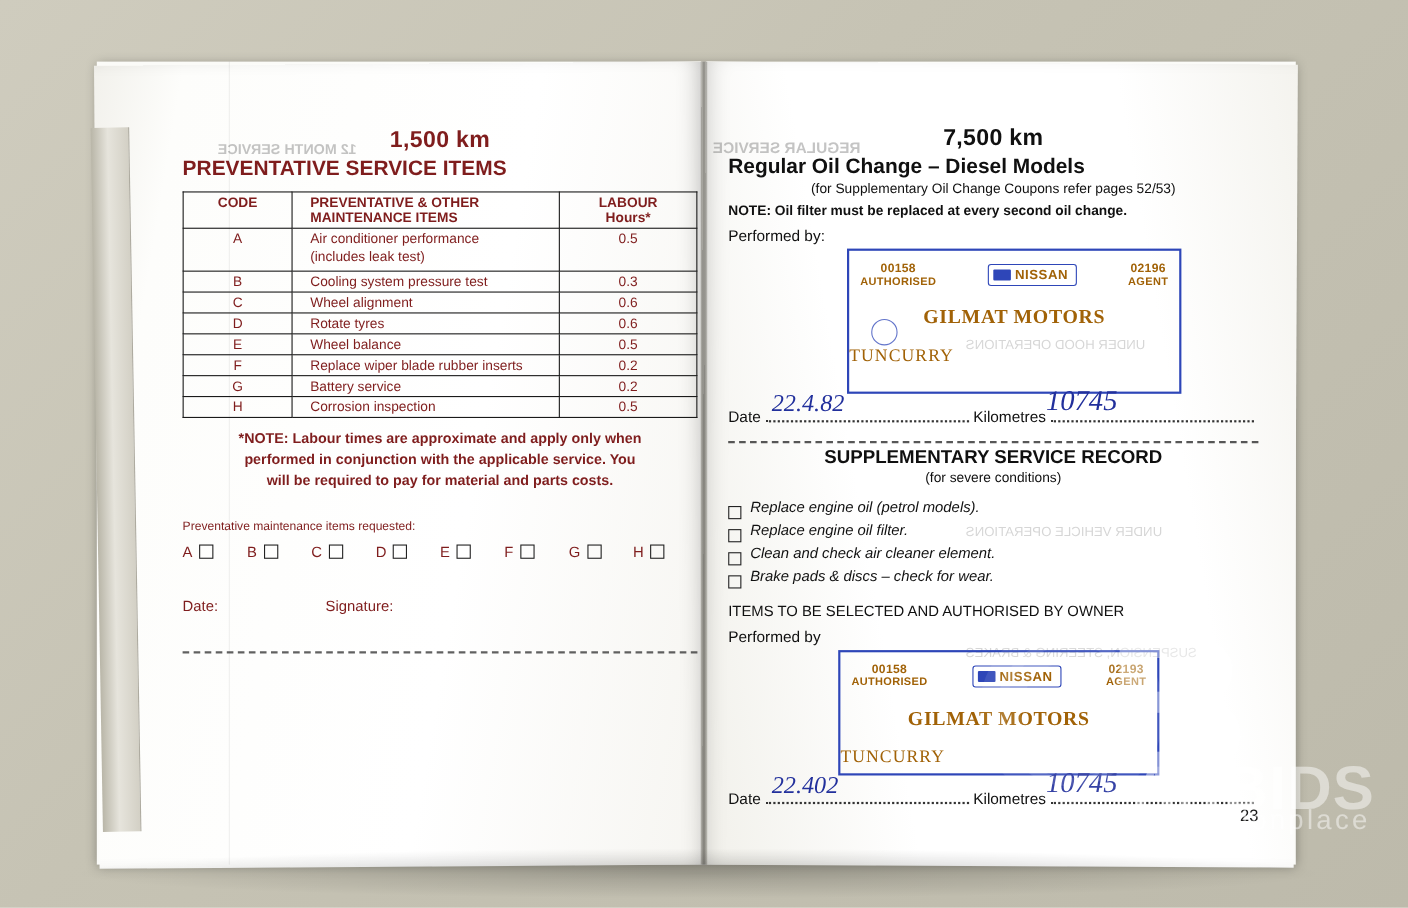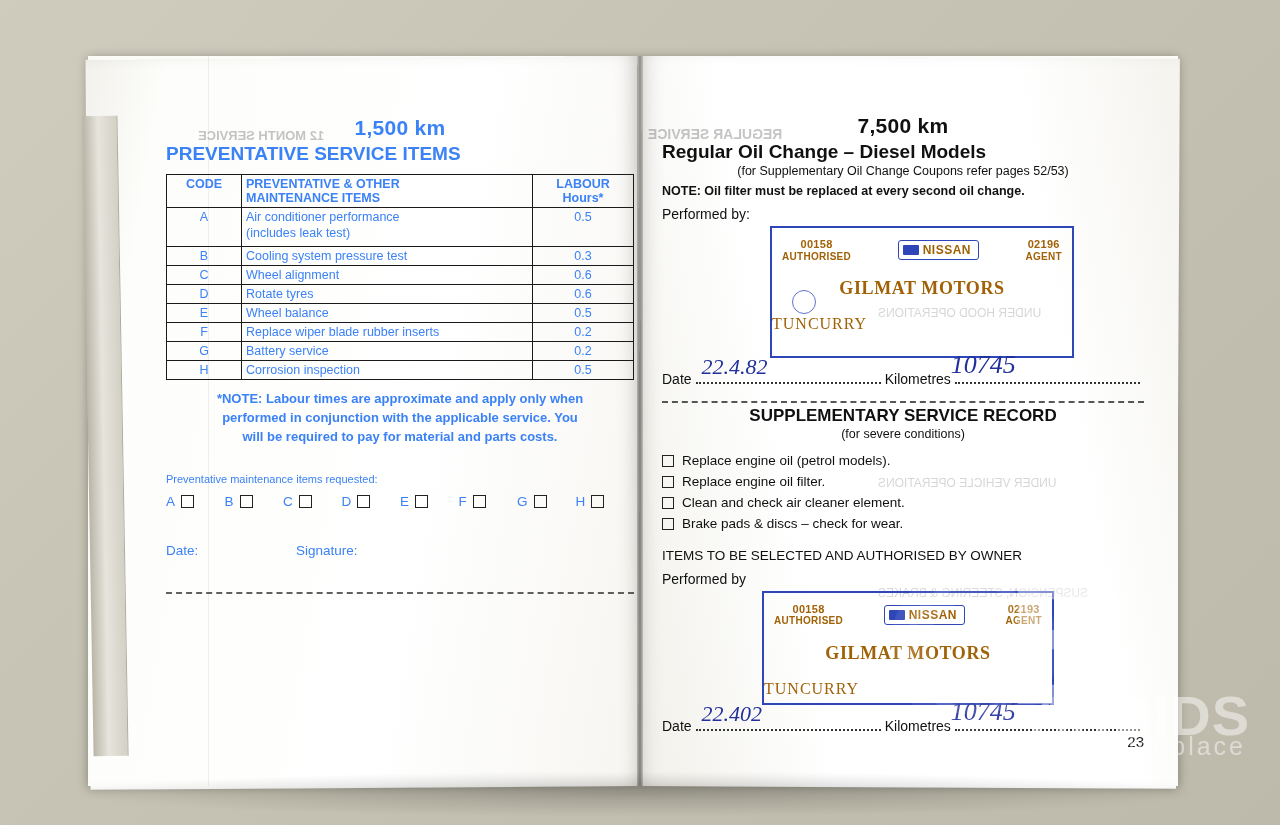--- a/index.html
+++ b/index.html
@@ -68,21 +68,21 @@
     left: 120px; top: 0;
     width: 1px; height: 730px;
     background: rgba(0,0,0,0.06);
   }
 
   
   .content-left {
     position: absolute;
     left: 78px; top: 60px;
     width: 468px;
-    color: #3b82f6;
+    color: #7f1d1d;
   }
   .content-right {
     position: absolute;
     left: 574px; top: 58px;
     width: 482px;
     color: #101010;
   }
 
   .km-title {
     text-align: center;
@@ -115,21 +115,21 @@
 
   
   table.svc {
     border-collapse: collapse;
     width: 100%;
     margin-top: 9px;
     font-size: 12.5px;
   }
   table.svc th, table.svc td {
     border: 1px solid #1a1a1a;
-    padding: 2px 4px;
+    padding: 2px 16px;
   }
   table.svc th {
     font-weight: bold;
     font-size: 12.5px;
     vertical-align: top;
   }
   .col-code { width: 66px; text-align: center; }
   .col-item { text-align: left; }
   .col-hours { width: 92px; text-align: center; }
   td.center { text-align: center; }
@@ -274,21 +274,21 @@
     margin-top: 14px;
     border-top: 2px dashed #3a3a3a;
     opacity: 0.85;
   }
 
   .chklist {
     margin-top: 10px;
     font-size: 13.5px;
     line-height: 1.55;
   }
-  .chklist .row { display: flex; align-items: center; }
+  .chklist .row { display: flex; align-items: flex-end; font-style: italic; }
   .chklist .box {
     width: 10px; height: 10px;
     border: 1px solid #222;
     margin-right: 8px;
     flex: none;
   }
   .items-auth {
     margin-top: 13px;
     font-size: 13.5px;
   }

